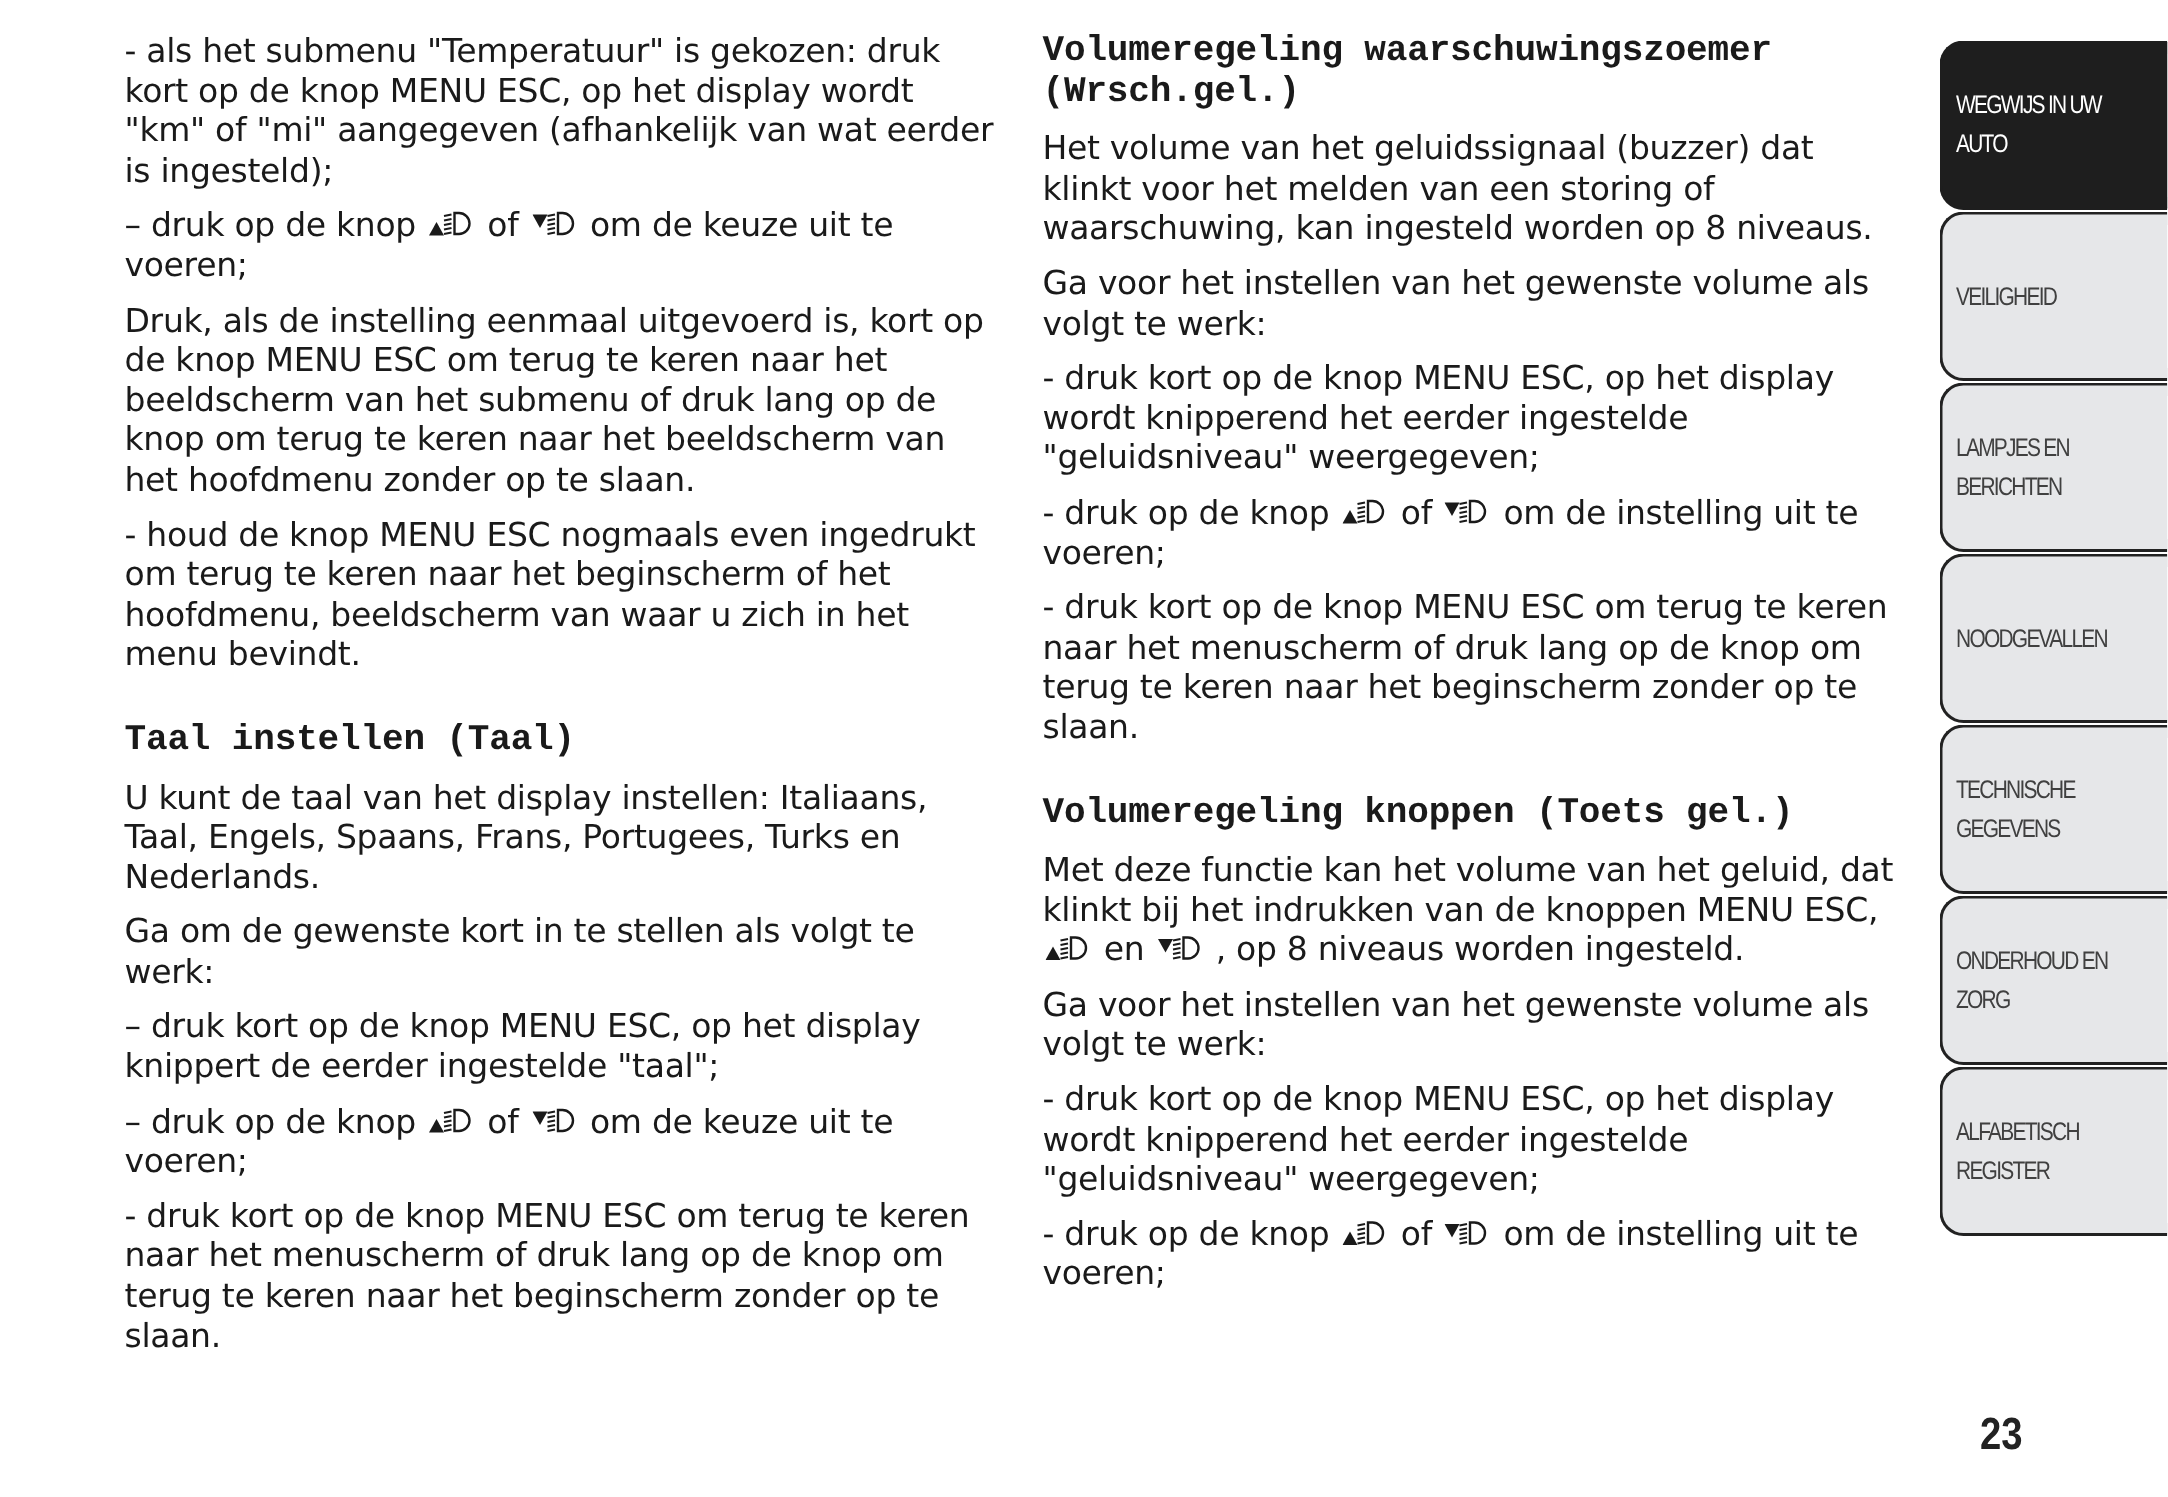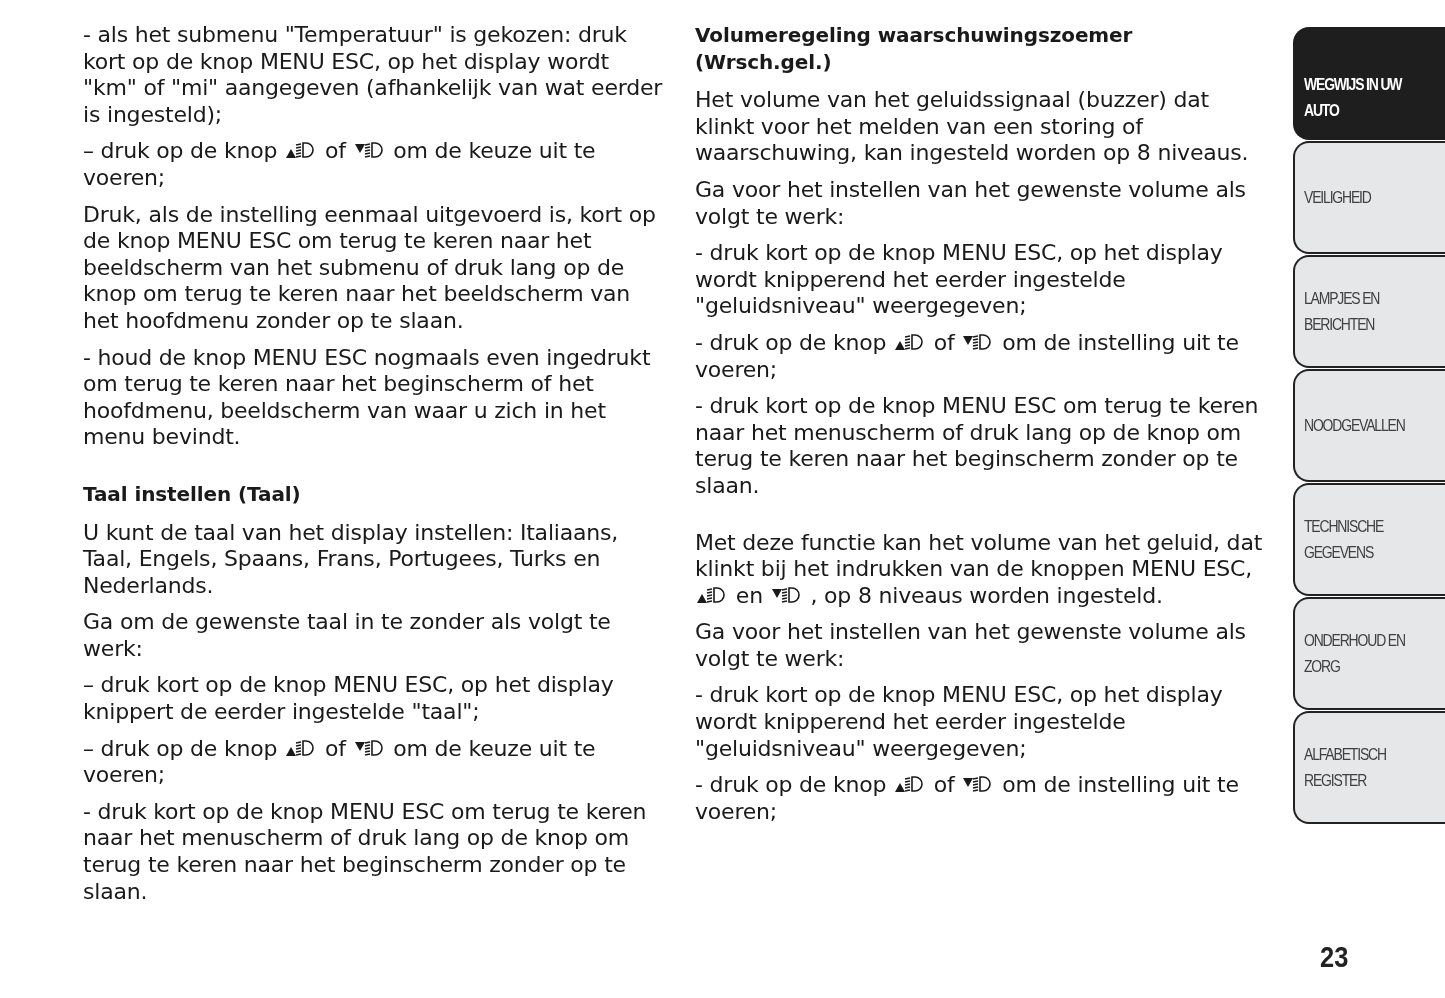--- a/index.html
+++ b/index.html
@@ -7,35 +7,35 @@
     width: 1445px; height: 998px; background: #ffffff; position: relative; overflow: hidden;
     font-family: "DejaVu Sans", sans-serif; color: #1a1a1a;
   }
   .col { position: absolute; top: 22px; }
   .col-left { left: 83px; width: 580px; }
   .col-right { left: 695px; width: 575px; }
   .para {
     font-size: 22px; line-height: 26.6px; margin: 0 0 10px 0; letter-spacing: -0.2px;
   }
   .heading {
-    font-size: 20px; line-height: 26.6px; font-weight: bold; margin: 0 0 12px 0; letter-spacing: -0.1px;
+    font-size: 24px; line-height: 26.6px; font-weight: bold; margin: 0 0 12px 0; letter-spacing: -0.1px; font-family: Liberation Mono, monospace;
   }
   .gap { height: 20px; }
   .icon-btn { display: inline-block; vertical-align: -2px; margin: 0 2px; }
   .tabs { position: absolute; left: 1293px; top: 27px; width: 152px; }
   .tab {
     position: relative; height: 113px; box-sizing: border-box; margin-bottom: 1px;
     background: #e6e7e9; border: 2px solid #222; border-right: none;
     border-radius: 16px 0 0 16px; font-family: "Liberation Sans", sans-serif;
     font-size: 17px; line-height: 26px; letter-spacing: -1.4px; color: #404040;
     display: flex; align-items: center; padding-left: 9px; text-transform: uppercase;
     transform-origin: left; 
   }
   .tab span { display: inline-block; transform: scaleX(0.82); transform-origin: left; white-space: pre-line; width: 160px; }
-  .tab.active { background: #1e1e1e; color: #fff; font-weight: bold; border-color: #1e1e1e; align-items: center; padding-top: 28px; }
+  .tab.active { background: #1e1e1e; color: #fff; font-weight: normal; border-color: #1e1e1e; align-items: flex-start; padding-top: 28px; }
   .page-number {
     position: absolute; left: 1320px; top: 940px; font-family: "Liberation Sans", sans-serif;
     font-weight: bold; font-size: 30px; color: #222; transform: scaleX(0.85); transform-origin: left;
   }
 </style>
 </head>
 <body>
 
 <svg width="0" height="0" style="position:absolute">
   <defs>
@@ -63,21 +63,21 @@
         <polygon points="0,4 10,4 5,13" fill="#1a1a1a"></polygon>
         <use href="#lamp" x="4"></use>
       </svg>
     <span>om de keuze uit te voeren;</span>
   </p>
   <p class="para">Druk, als de instelling eenmaal uitgevoerd is, kort op de knop MENU ESC om terug te keren naar het beeldscherm van het submenu of druk lang op de knop om terug te keren naar het beeldscherm van het hoofdmenu zonder op te slaan.</p>
   <p class="para">- houd de knop MENU ESC nogmaals even ingedrukt om terug te keren naar het beginscherm of het hoofdmenu, beeldscherm van waar u zich in het menu bevindt.</p>
   <div class="gap"></div>
   <h3 class="heading">Taal instellen (Taal)</h3>
   <p class="para">U kunt de taal van het display instellen: Italiaans, Taal, Engels, Spaans, Frans, Portugees, Turks en Nederlands.</p>
-  <p class="para">Ga om de gewenste taal in te zonder als volgt te werk:</p>
+  <p class="para">Ga om de gewenste kort in te stellen als volgt te werk:</p>
   <p class="para">– druk kort op de knop MENU ESC, op het display knippert de eerder ingestelde "taal";</p>
   <p class="para">
     <span>– druk op de knop</span>
     <svg class="icon-btn" width="30" height="20" viewBox="0 0 30 20">
         <polygon points="0,18 5,9 10,18" fill="#1a1a1a"></polygon>
         <use href="#lamp" x="4"></use>
       </svg>
     <span>of</span>
     <svg class="icon-btn" width="30" height="20" viewBox="0 0 30 20">
         <polygon points="0,4 10,4 5,13" fill="#1a1a1a"></polygon>
@@ -101,20 +101,21 @@
       </svg>
     <span>of</span>
     <svg class="icon-btn" width="30" height="20" viewBox="0 0 30 20">
         <polygon points="0,4 10,4 5,13" fill="#1a1a1a"></polygon>
         <use href="#lamp" x="4"></use>
       </svg>
     <span>om de instelling uit te voeren;</span>
   </p>
   <p class="para">- druk kort op de knop MENU ESC om terug te keren naar het menuscherm of druk lang op de knop om terug te keren naar het beginscherm zonder op te slaan.</p>
   <div class="gap"></div>
+  <h3 class="heading">Volumeregeling knoppen (Toets gel.)</h3>
   <p class="para">
     <span>Met deze functie kan het volume van het geluid, dat klinkt bij het indrukken van de knoppen MENU ESC,</span>
     <svg class="icon-btn" width="30" height="20" viewBox="0 0 30 20">
         <polygon points="0,18 5,9 10,18" fill="#1a1a1a"></polygon>
         <use href="#lamp" x="4"></use>
       </svg>
     <span>en</span>
     <svg class="icon-btn" width="30" height="20" viewBox="0 0 30 20">
         <polygon points="0,4 10,4 5,13" fill="#1a1a1a"></polygon>
         <use href="#lamp" x="4"></use>

